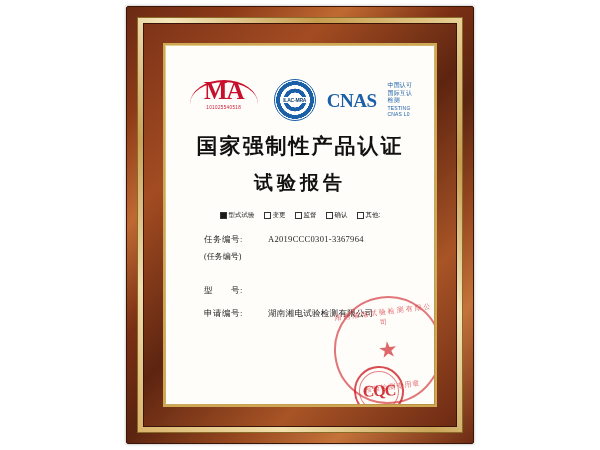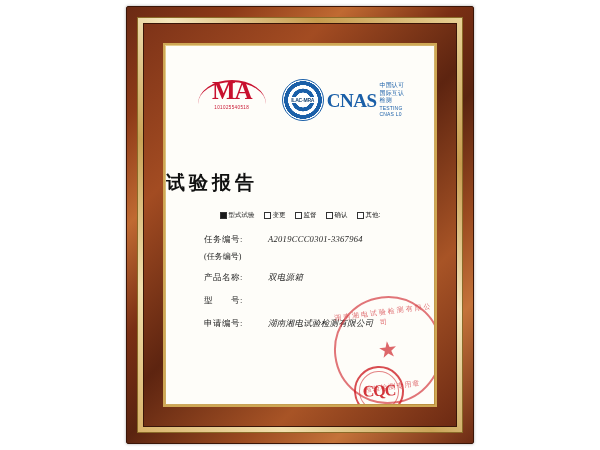--- a/index.html
+++ b/index.html
@@ -132,21 +132,21 @@
     width: 68px;
     height: 22px;
     border-top: 2px solid #c8102e;
     border-radius: 50%/100% 100% 0 0;
     border-left: none; border-right: none; border-bottom: none;
   }
 
   .cnas-group {
     display: flex;
     align-items: center;
-    gap: 3px;
+    gap: 11px;
   }
   .ilac-circle {
     width: 40px;
     height: 40px;
     border-radius: 50%;
     background:
       radial-gradient(circle at 50% 50%, #ffffff 26%, #1a5fa8 27%, #1a5fa8 40%, #ffffff 41%, #ffffff 52%, #1a5fa8 53%, #1a5fa8 66%, #ffffff 67%);
     border: 1px solid #1a5fa8;
     position: relative;
     display: flex;
@@ -191,21 +191,21 @@
     font-family: "Liberation Serif", serif;
     font-weight: bold;
     font-size: 21px;
     letter-spacing: 2px;
     color: #111;
   }
   .title-sub {
     position: absolute;
     left: 0; right: 0;
     top: 124px;
-    text-align: left;
+    text-align: center;
     font-family: "Liberation Serif", serif;
     font-weight: bold;
     font-size: 19px;
     letter-spacing: 4px;
     color: #111;
   }
 
   
   .checkrow {
     position: absolute;
@@ -244,26 +244,25 @@
     font-family: "Liberation Serif", serif;
   }
   .field-label {
     width: 64px;
     flex: 0 0 64px;
     letter-spacing: .5px;
   }
   .field-value {
     flex: 1;
     letter-spacing: .3px;
-    font-style: italic;
   }
   .field-note {
     font-size: 8px;
     color: #1c1c1c;
-    margin: -6px 0 10px 0;
+    margin: -6px 0 23px 0;
     font-family: "Liberation Serif", serif;
   }
 
   
   .stamp-round {
     position: absolute;
     left: 168px;
     top: 250px;
     width: 104px;
     height: 104px;
@@ -359,20 +358,21 @@
                   <div class="cnas-cn">中国认可</div>
                   <div class="cnas-cn">国际互认</div>
                   <div class="cnas-cn">检测</div>
                   <div class="cnas-en">TESTING</div>
                   <div class="cnas-en">CNAS L0</div>
                 </div>
               </div>
 
             </div>
 
+            <div class="title-main">国家强制性产品认证</div>
             <div class="title-sub">试验报告</div>
 
             <div class="checkrow">
               <span class="checkitem">
                 <span class="box checked"></span>
                 <span>型式试验</span>
               </span>
               <span class="checkitem">
                 <span class="box"></span>
                 <span>变更</span>
@@ -393,24 +393,20 @@
 
             <div class="fields">
 
               <div class="field-row">
                 <span class="field-label">任务编号:</span>
                 <span class="field-value">A2019CCC0301-3367964</span>
               </div>
 
               <div class="field-note">(任务编号)</div>
 
-              <div class="field-row">
-                <span class="field-label">产品名称:</span>
-                <span class="field-value">双电源箱</span>
-              </div>
 
               <div class="field-row">
                 <span class="field-label">型　　号:</span>
               </div>
 
               <div class="field-row">
                 <span class="field-label">申请编号:</span>
                 <span class="field-value">湖南湘电试验检测有限公司</span>
               </div>
 

